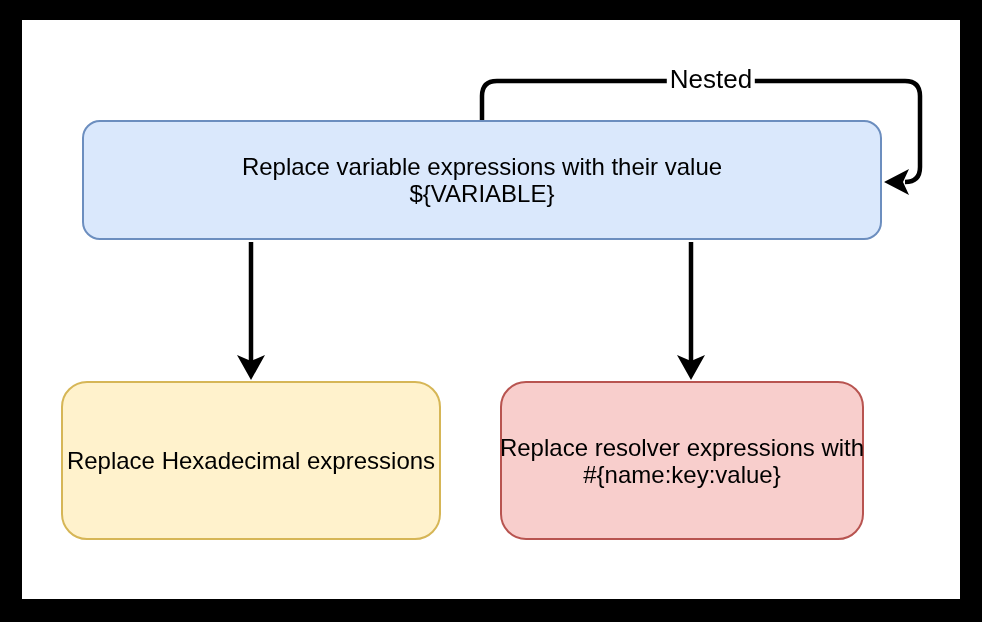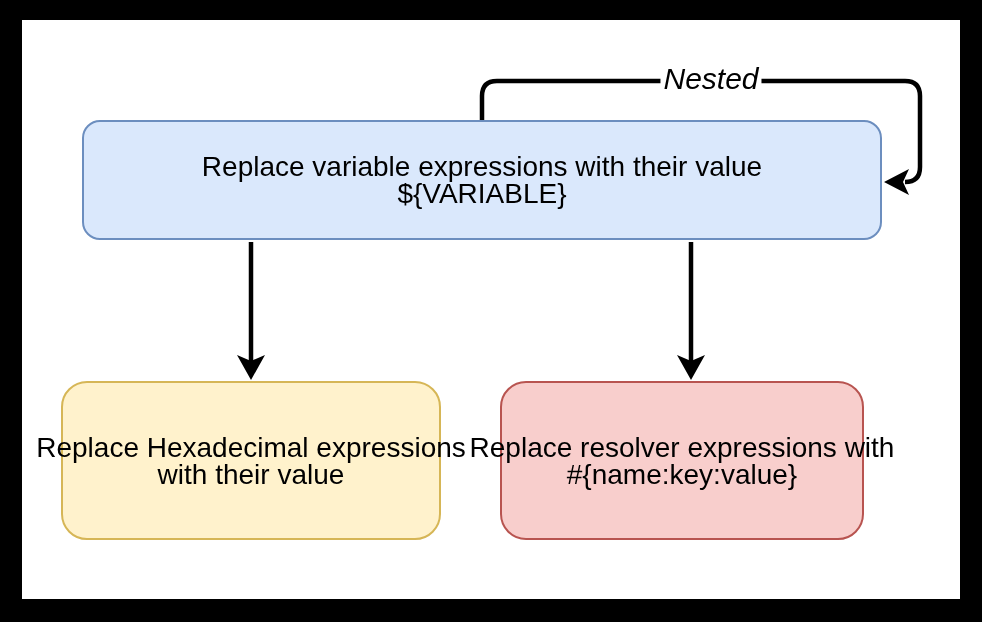--- a/index.html
+++ b/index.html
@@ -22,21 +22,21 @@
     background: #ffffff;
   }
   .node {
     position: absolute;
     box-sizing: border-box;
     display: flex;
     flex-direction: column;
     align-items: center;
     justify-content: center;
     text-align: center;
-    font-size: 28px;
+    font-size: 24px;
     line-height: 27px;
   }
   .node .line { white-space: nowrap; }
   .node-variable {
     left: 82px;  top: 120px;
     width: 800px; height: 120px;
     background: #dae8fc;
     border: 2px solid #6c8ebf;
     border-radius: 18px;
   }
@@ -61,39 +61,37 @@
     width: 982px; height: 622px;
     pointer-events: none;
   }
   .edge-label {
     position: absolute;
     left: 711px;
     top: 67px;
     transform: translateX(-50%);
     background: #ffffff;
     padding: 0 3px;
-    font-size: 30px;
+    font-size: 26px;
     line-height: 24px;
     white-space: nowrap;
-    font-style: italic;
   }
 </style>
 </head>
 <body>
 
 <div class="canvas"></div>
 
 <div class="node node-variable">
   <div class="line">Replace variable expressions with their value</div>
   <div class="line">${VARIABLE}</div>
 </div>
 
 <div class="node node-hexadecimal">
   <div class="line">Replace Hexadecimal expressions</div>
-  <div class="line">with their value</div>
 </div>
 
 <div class="node node-resolver">
   <div class="line">Replace resolver expressions with</div>
   <div class="line">#{name:key:value}</div>
 </div>
 
 <svg class="edges-layer" viewBox="0 0 982 622" xmlns="http://www.w3.org/2000/svg">
 
   <path d="M 482 120 V 96 Q 482 81 497 81 H 905 Q 920 81 920 96 V 167 Q 920 182 905 182" fill="none" stroke="#000000" stroke-width="4.5"></path>

